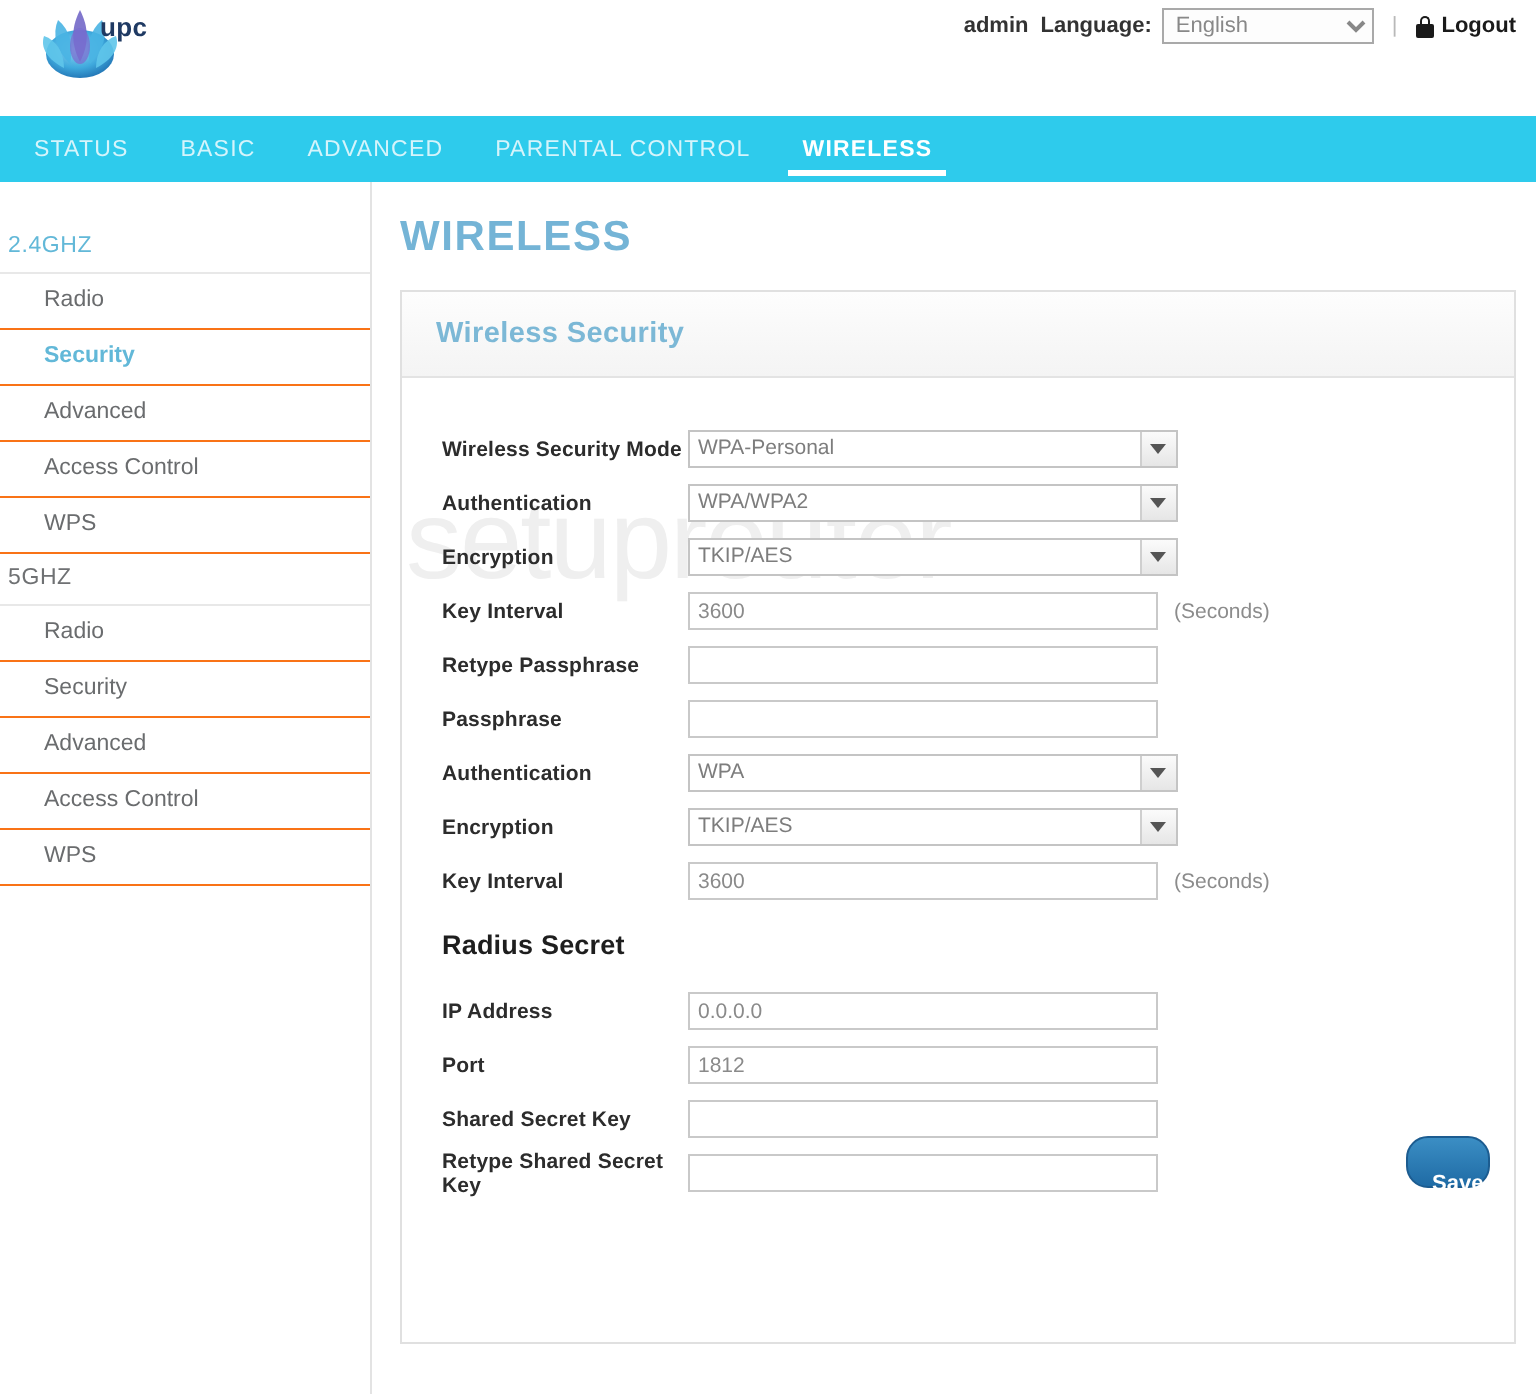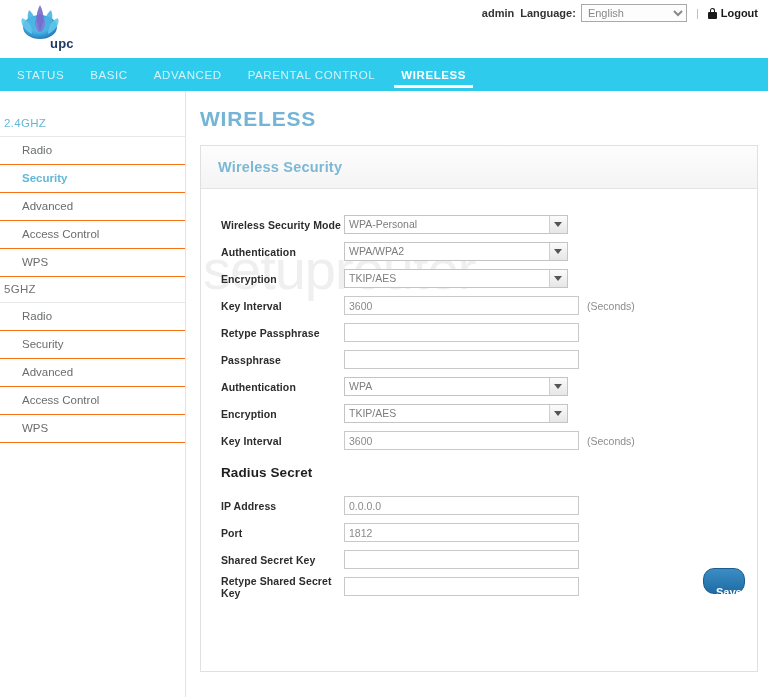--- a/index.html
+++ b/index.html
@@ -29,21 +29,21 @@
     left: 10px; top: 0px;
     width: 90px; height: 56px;
   }
   .logo-mark {
     position: absolute;
     left: 9px; top: 1px;
     width: 42px; height: 40px;
   }
   .logo-text {
     position: absolute;
-    left: 40px; top: 36px;
+    left: 40px; top: 6px;
     font-size: 13px;
     color: #1f3a63;
     font-weight: 600;
     letter-spacing: 0.2px;
   }
 
   .topright {
     position: absolute;
     right: 10px; top: 3px;
     display: flex;
@@ -229,21 +229,21 @@
     font-size: 10.5px;
     color: #2c2c2c;
     font-weight: bold;
     padding-left: 3px;
     letter-spacing: 0.1px;
   }
   .flabel.wide { width: 126px; flex: 0 0 126px; }
 
   .ctrl-select {
     position: relative;
-    width: 224px;
+    width: 245px;
     height: 19px;
     border: 1px solid #c4c4c4;
     background: #fff;
     font-size: 10.5px;
     color: #7d7d7d;
     line-height: 17px;
     padding-left: 4px;
     cursor: pointer;
     overflow: hidden;
   }

